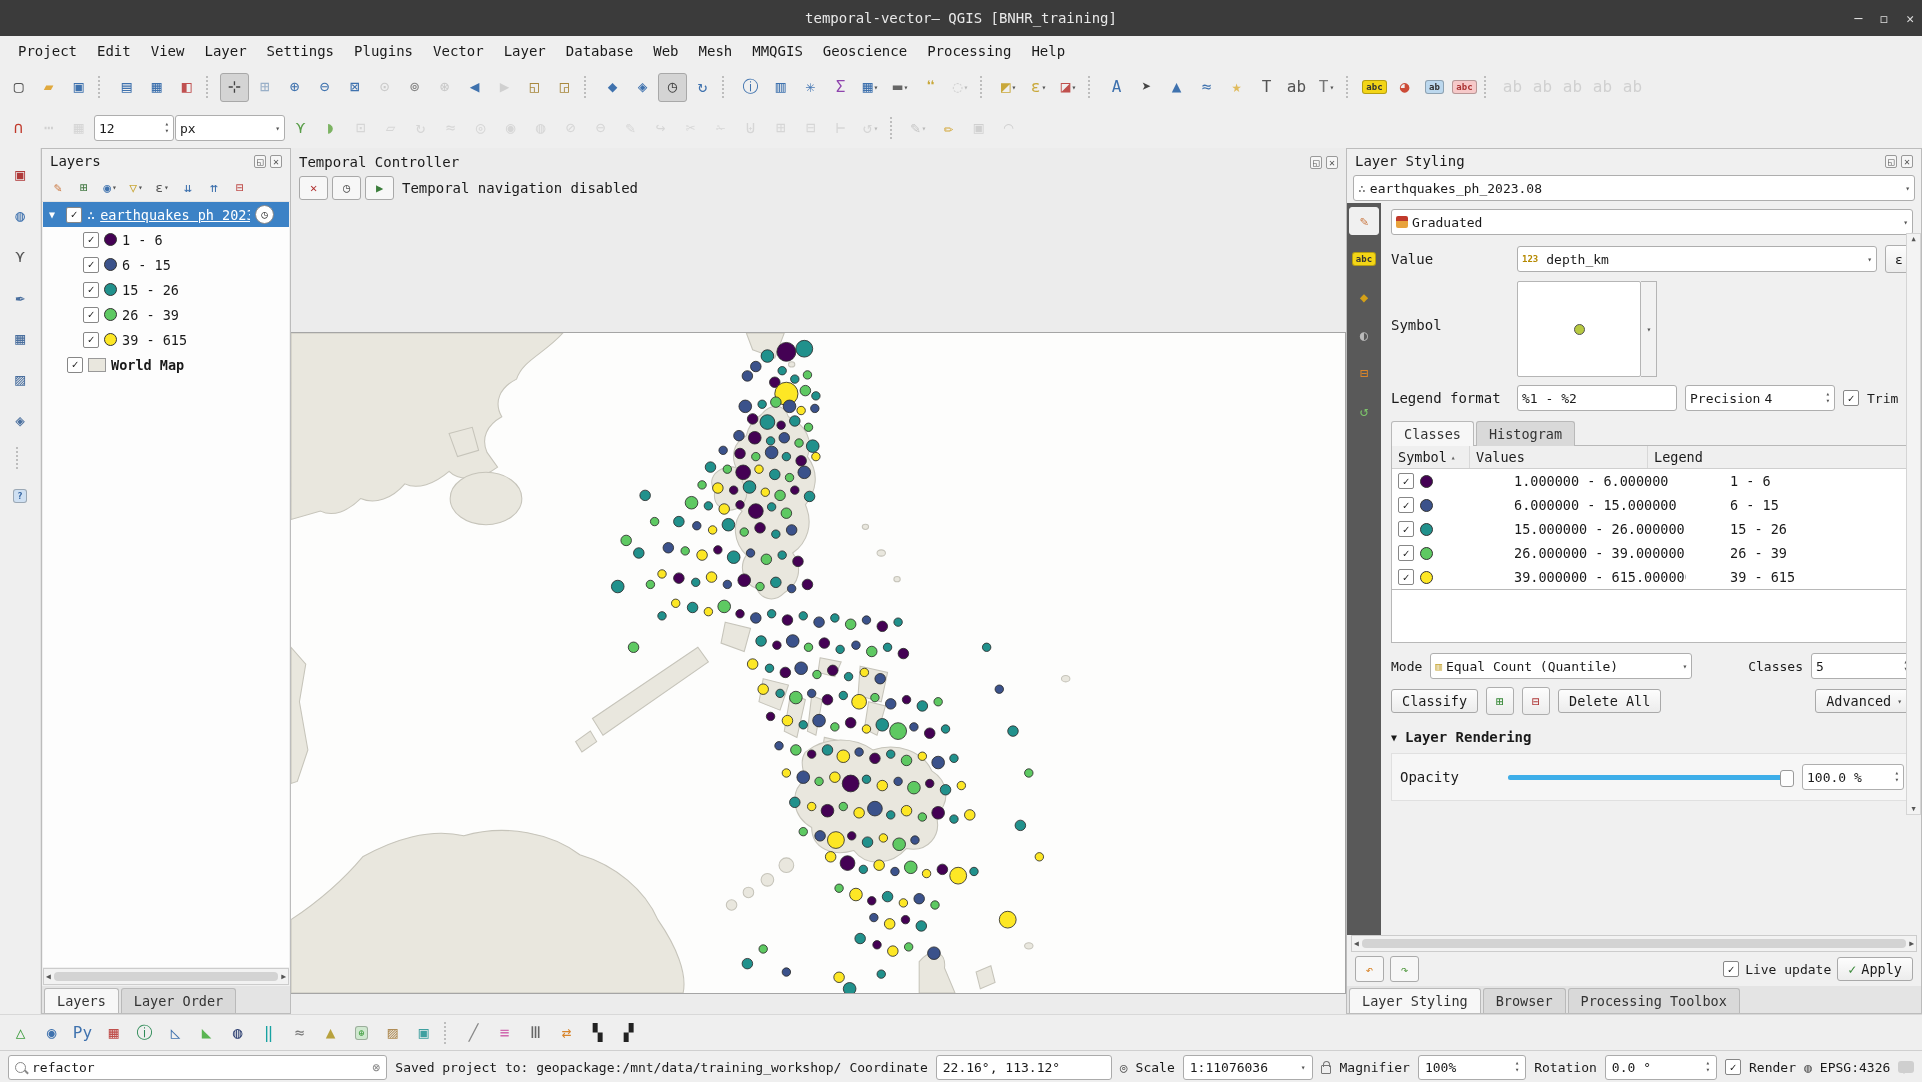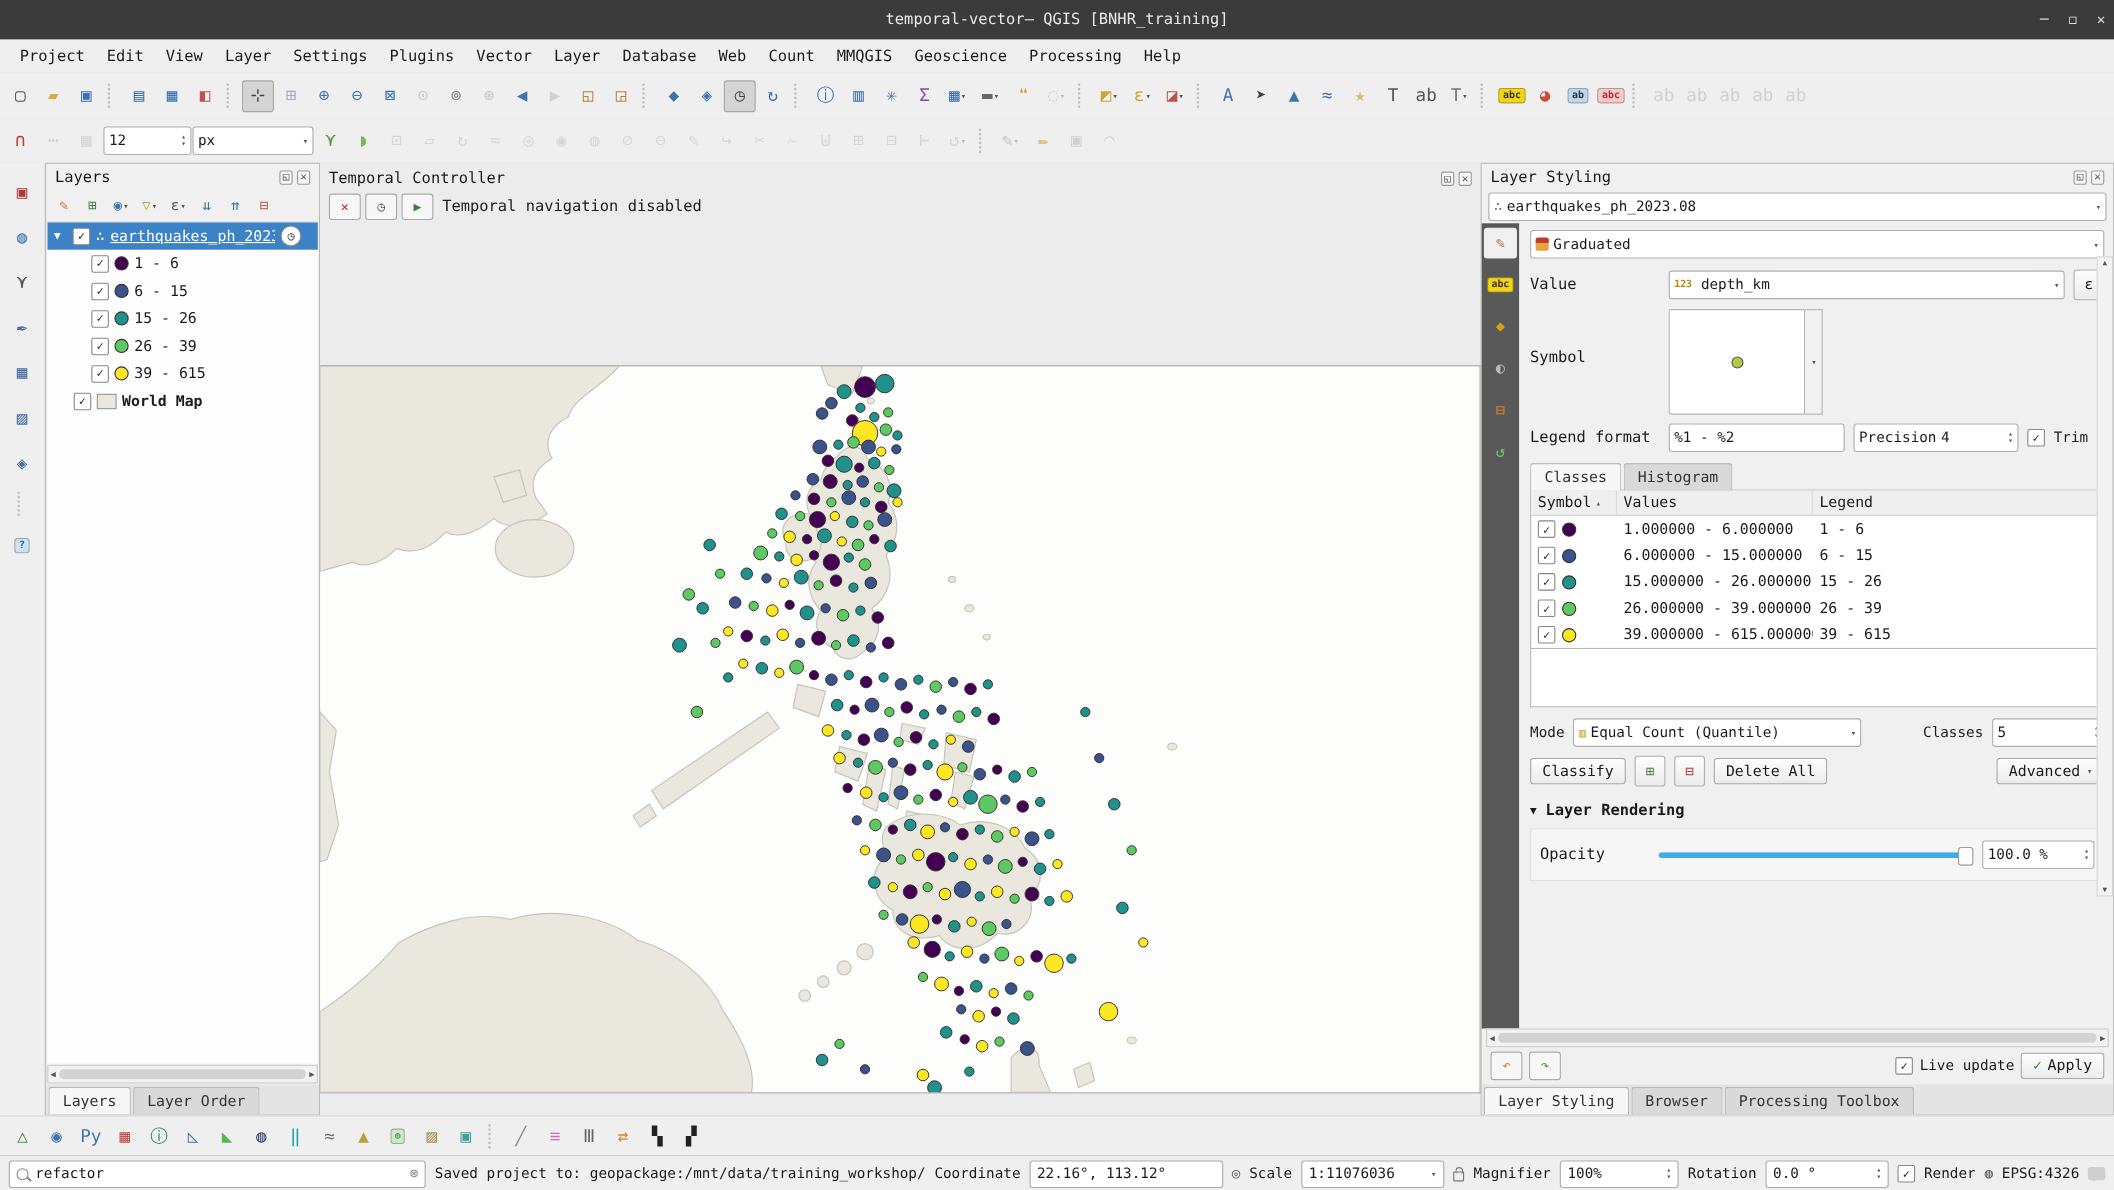--- a/index.html
+++ b/index.html
@@ -87,21 +87,21 @@
       background:#b7c940;border:1px solid #555;}
   #symbol-dd{width:15px;height:94px;border:1px solid #b5b5b5;border-left:none;background:#f2f2f2;display:flex;
       align-items:center;justify-content:center;}
   #ramp{flex:1;height:22px;border:1px solid #999;}
   .btn{background:linear-gradient(#fdfdfd,#ececec);border:1px solid #a9a9a9;border-radius:3px;padding:3px 10px;
       font-size:13.5px;display:inline-flex;align-items:center;gap:5px;white-space:nowrap;}
   
   #class-table{border:1px solid #b8b8b8;background:#fff;font-size:13.5px;margin-top:-1px;}
   #class-table .thead{display:grid;grid-template-columns:78px 178px 1fr;background:#efefef;border-bottom:1px solid #cfcfcf;}
   #class-table .thead div{padding:3px 6px;border-right:1px solid #d8d8d8;display:flex;align-items:center;gap:4px;}
-  #class-table .trow{display:grid;grid-template-columns:78px 178px 1fr;height:24px;align-items:center;}
+  #class-table .trow{display:grid;grid-template-columns:78px 178px 1fr;height:24px;align-items:center;gap:38px;}
   #class-table .sym{display:flex;align-items:center;gap:6px;padding-left:6px;}
   #class-table .cell{padding-left:6px;white-space:nowrap;overflow:hidden;}
   #table-empty{height:52px;background:#fff;border:1px solid #b8b8b8;border-top:none;}
   
   .slider{flex:1;height:5px;background:#cfcfcf;border-radius:3px;position:relative;}
   .slider .fill{position:absolute;left:0;top:0;bottom:0;width:98%;background:#3daee9;border-radius:3px;}
   .slider .knob{position:absolute;right:0;top:-5px;width:12px;height:15px;background:#fdfdfd;border:1px solid #9a9a9a;border-radius:3px;}
   .section-head{display:flex;align-items:center;gap:8px;font-weight:bold;font-size:14px;margin:14px 0 8px 0;}
   .vscroll{position:absolute;right:0;top:30px;bottom:120px;width:13px;background:#f3f3f3;border:1px solid #d5d5d5;
       display:flex;flex-direction:column;justify-content:space-between;align-items:center;font-size:7px;color:#555;padding:1px 0;}
@@ -143,21 +143,21 @@
       <span class="menu-item">Project</span>
       <span class="menu-item">Edit</span>
       <span class="menu-item">View</span>
       <span class="menu-item">Layer</span>
       <span class="menu-item">Settings</span>
       <span class="menu-item">Plugins</span>
       <span class="menu-item">Vector</span>
       <span class="menu-item">Layer</span>
       <span class="menu-item">Database</span>
       <span class="menu-item">Web</span>
-      <span class="menu-item">Count</span>
+      <span class="menu-item">Mesh</span>
       <span class="menu-item">MMQGIS</span>
       <span class="menu-item">Geoscience</span>
       <span class="menu-item">Processing</span>
       <span class="menu-item">Help</span>
     </div>
   <div id="toolbar1" class="toolbar">
       <div class="ibtn">
         <span class="glyph" style="color: rgb(85, 85, 85);">▢</span>
       </div>
       <div class="ibtn">

